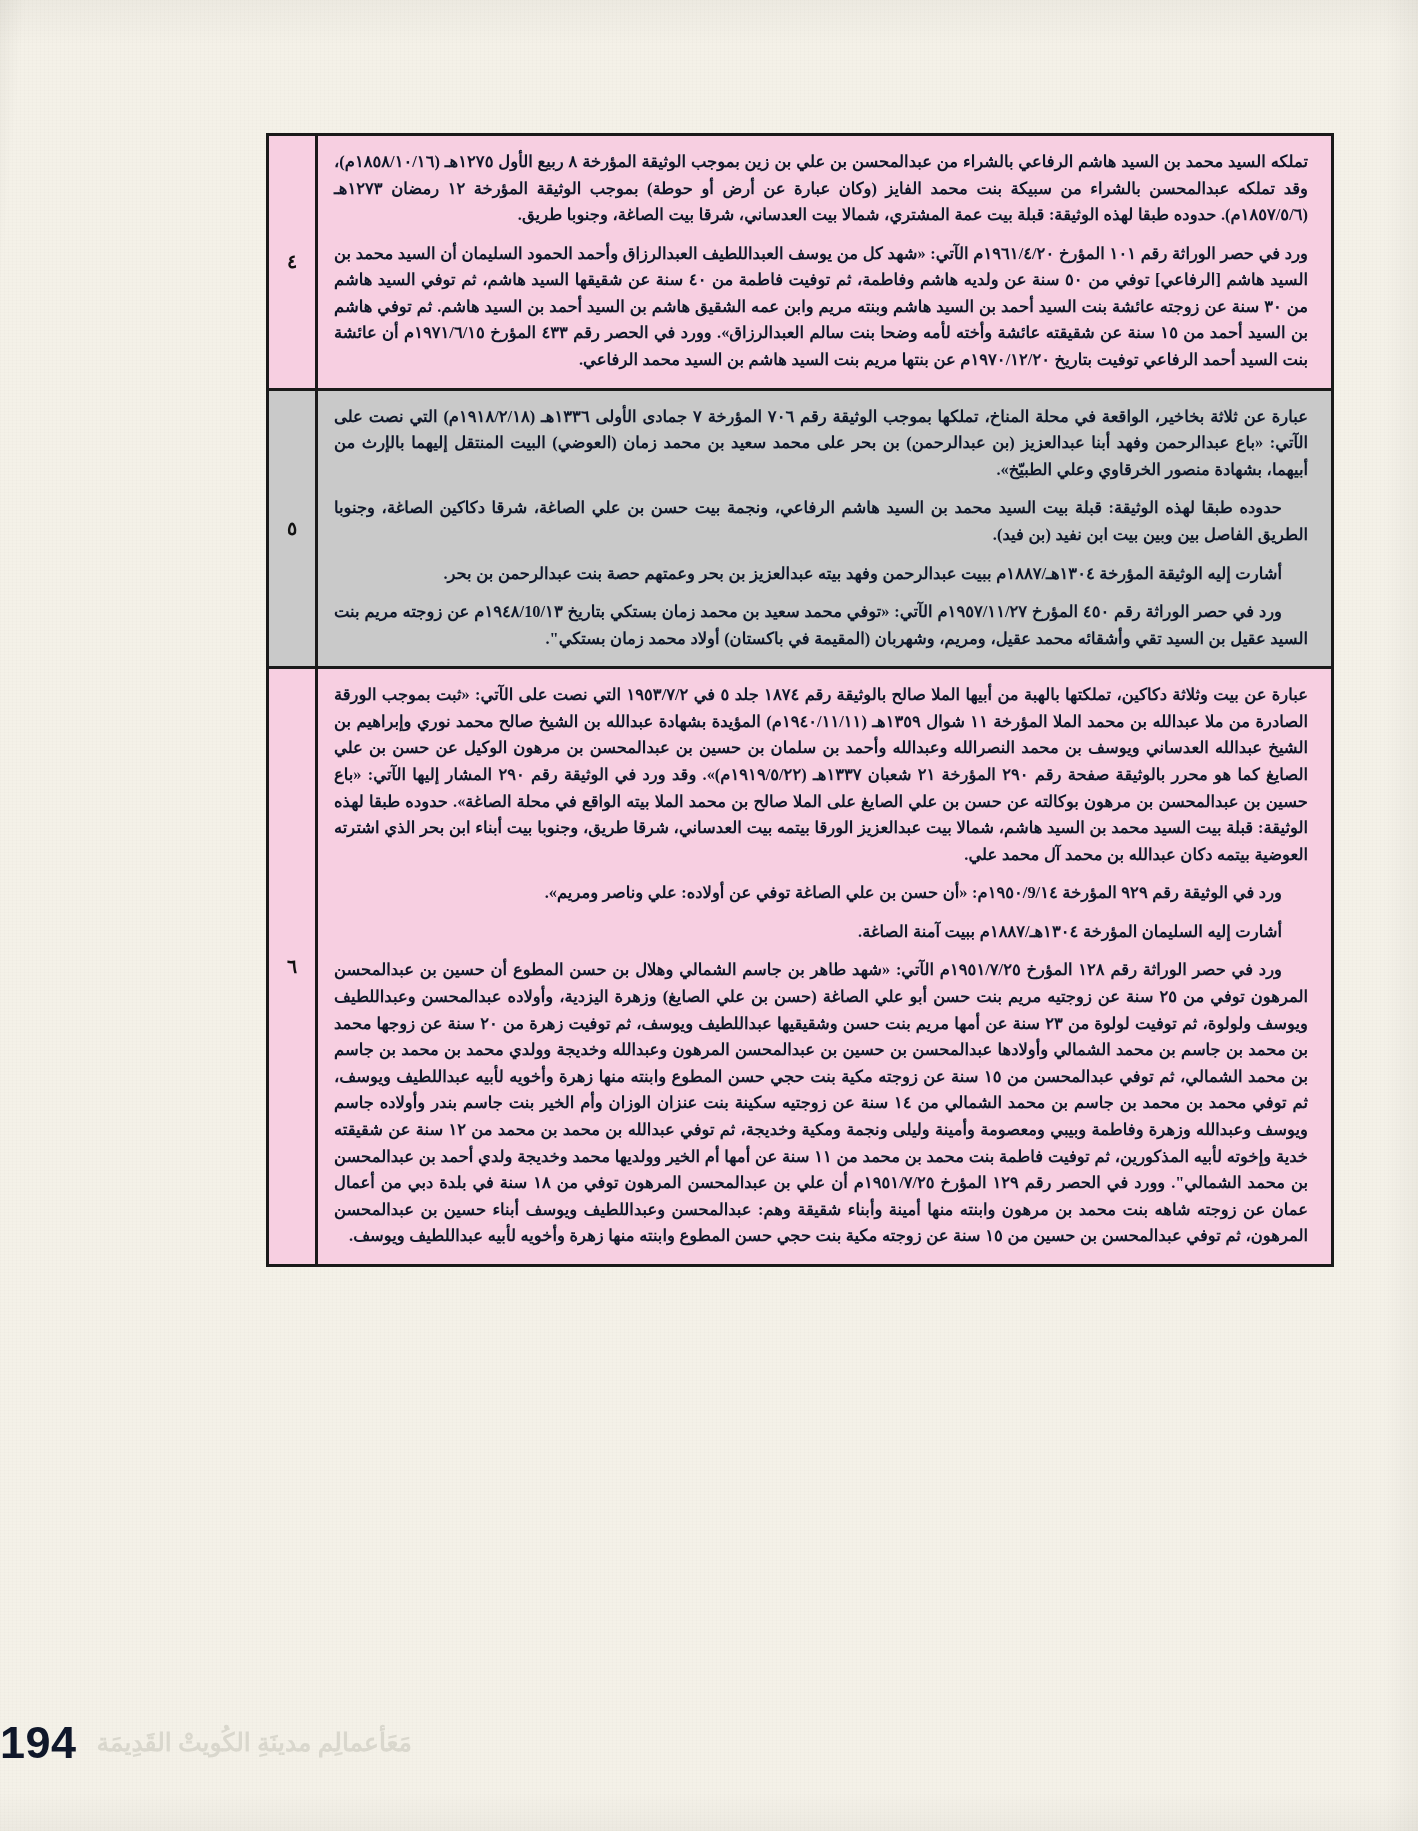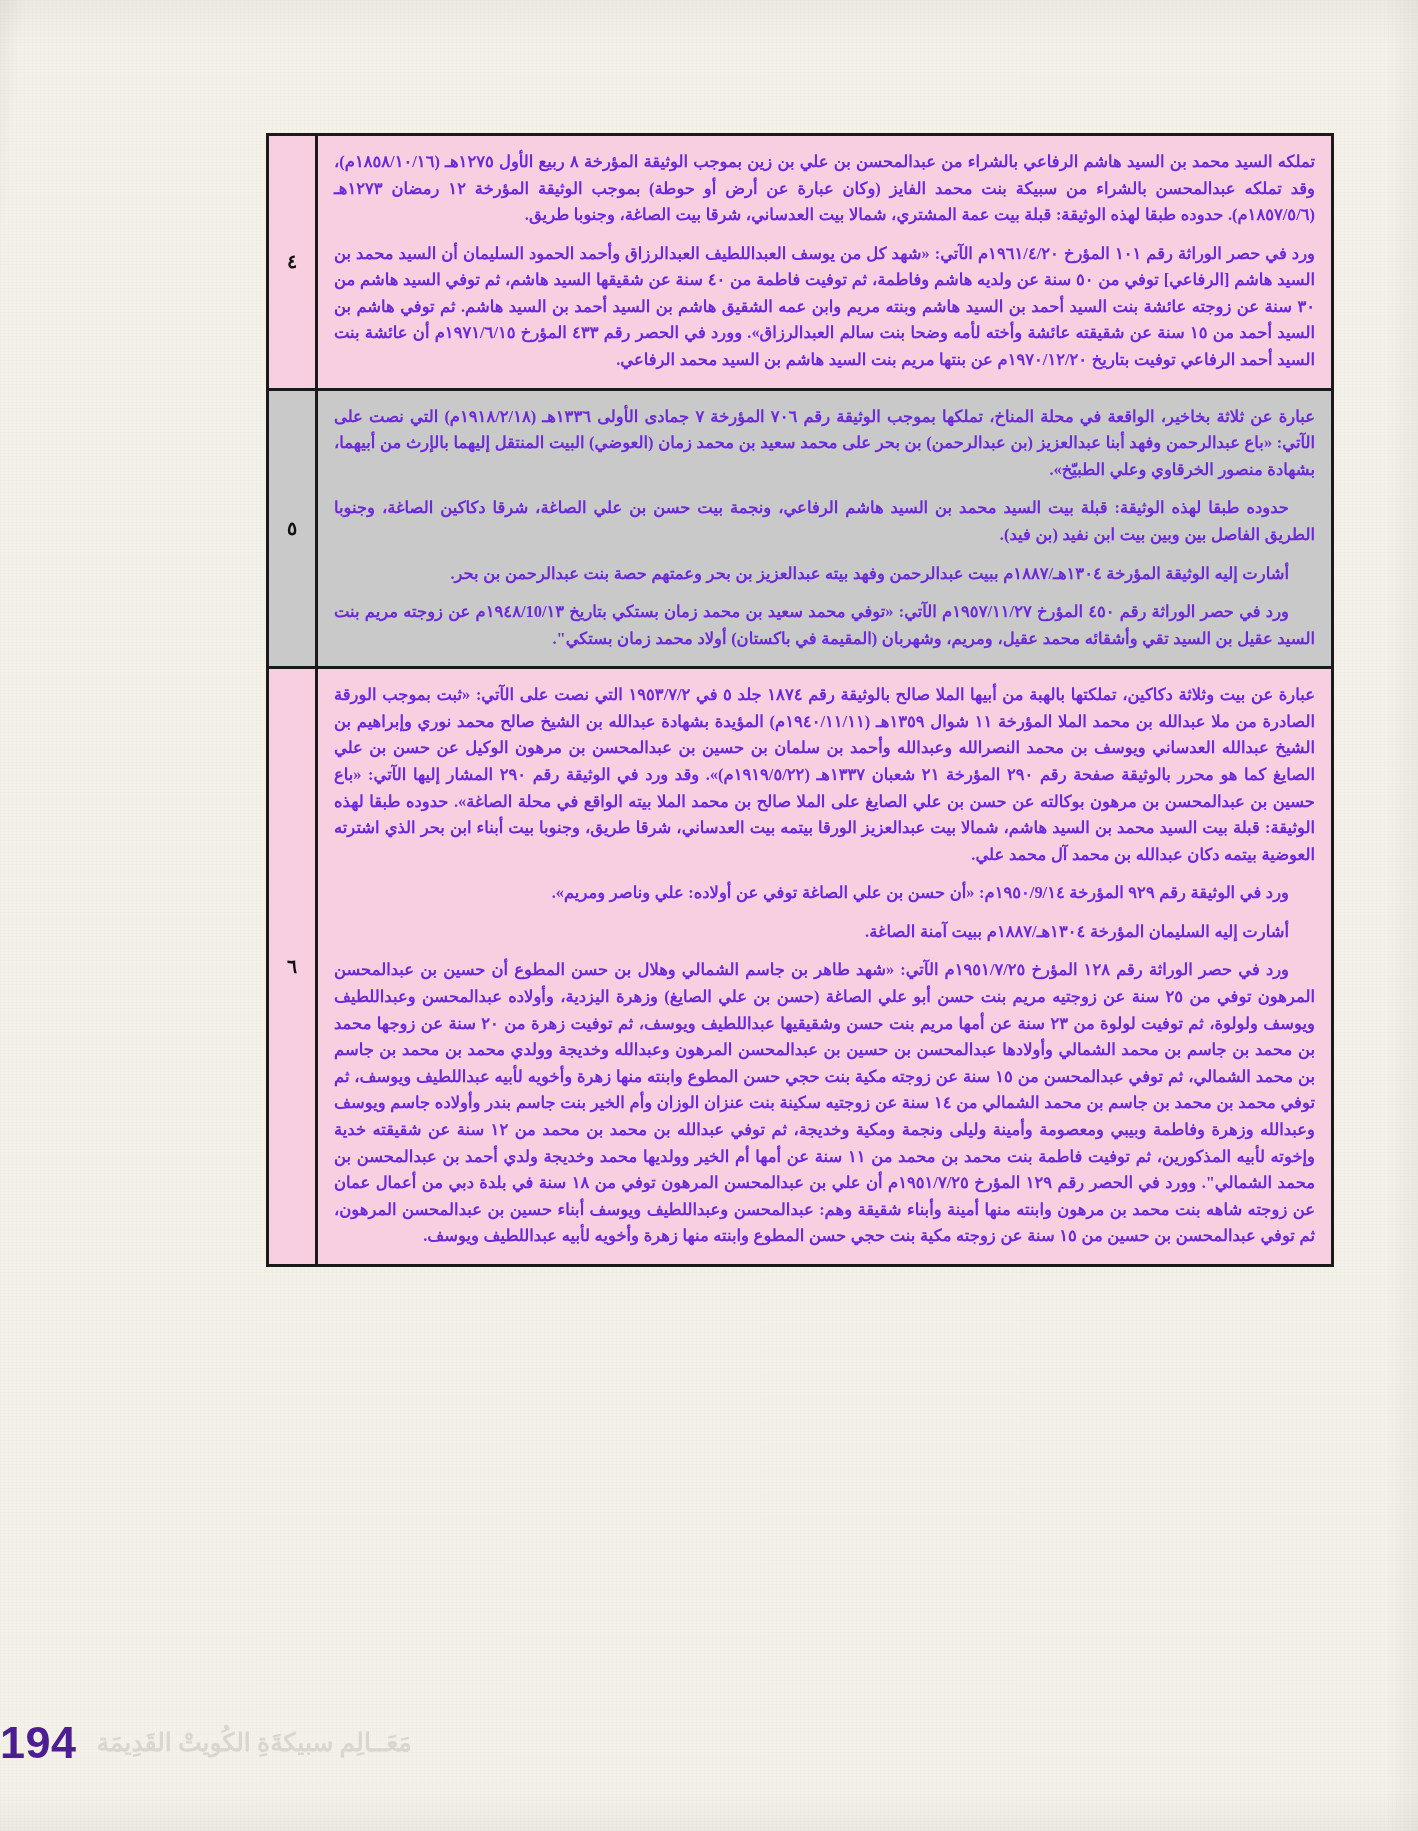--- a/index.html
+++ b/index.html
@@ -69,26 +69,26 @@
     font-family: "Liberation Serif", "DejaVu Serif", serif;
     font-weight: 600;
     color: #111;
   }
 
   tr.row-pink > td { background: #f7cfe1; }
   tr.row-gray > td { background: #c9c9c9; }
 
   
   p.par {
-    margin: 0 0 12px 0;
+    margin: 0 7px 12px 0;
     font-size: 16.4px;
     line-height: 1.62;
     text-align: justify;
     text-align-last: right;
-    color: #6d28d9;
+    color: #0f172a;
     font-family: "Liberation Serif", "DejaVu Serif", serif;
     font-weight: 700;
     letter-spacing: 0.1px;
     word-spacing: 0.5px;
   }
   p.par:last-child { margin-bottom: 0; }
   p.par.indent { text-indent: 26px; }
 
   
   .footer {
@@ -101,21 +101,21 @@
     flex-direction: row-reverse;
     align-items: center;
     justify-content: flex-start;
     gap: 20px;
     padding-left: 0;
     padding-right: 250px;
   }
   .page-number {
     font-size: 45px;
     font-weight: 700;
-    color: #4c1d95;
+    color: #0f172a;
     font-family: "Liberation Sans", sans-serif;
     letter-spacing: 0.5px;
     line-height: 1;
   }
   .footer-title {
     font-size: 25px;
     color: #d9d7cd;
     font-family: "Liberation Serif", "DejaVu Serif", serif;
     font-weight: 600;
     letter-spacing: 1px;
@@ -159,16 +159,16 @@
           <p class="par indent">ورد في حصر الوراثة رقم ١٢٨ المؤرخ ١٩٥١/٧/٢٥م الآتي: «شهد طاهر بن جاسم الشمالي وهلال بن حسن المطوع أن حسين بن عبدالمحسن المرهون توفي من ٢٥ سنة عن زوجتيه مريم بنت حسن أبو علي الصاغة (حسن بن علي الصايغ) وزهرة اليزدية، وأولاده عبدالمحسن وعبداللطيف ويوسف ولولوة، ثم توفيت لولوة من ٢٣ سنة عن أمها مريم بنت حسن وشقيقيها عبداللطيف ويوسف، ثم توفيت زهرة من ٢٠ سنة عن زوجها محمد بن محمد بن جاسم بن محمد الشمالي وأولادها عبدالمحسن بن حسين بن عبدالمحسن المرهون وعبدالله وخديجة وولدي محمد بن محمد بن جاسم بن محمد الشمالي، ثم توفي عبدالمحسن من ١٥ سنة عن زوجته مكية بنت حجي حسن المطوع وابنته منها زهرة وأخويه لأبيه عبداللطيف ويوسف، ثم توفي محمد بن محمد بن جاسم بن محمد الشمالي من ١٤ سنة عن زوجتيه سكينة بنت عنزان الوزان وأم الخير بنت جاسم بندر وأولاده جاسم ويوسف وعبدالله وزهرة وفاطمة وبيبي ومعصومة وأمينة وليلى ونجمة ومكية وخديجة، ثم توفي عبدالله بن محمد بن محمد من ١٢ سنة عن شقيقته خدية وإخوته لأبيه المذكورين، ثم توفيت فاطمة بنت محمد بن محمد من ١١ سنة عن أمها أم الخير وولديها محمد وخديجة ولدي أحمد بن عبدالمحسن بن محمد الشمالي". وورد في الحصر رقم ١٢٩ المؤرخ ١٩٥١/٧/٢٥م أن علي بن عبدالمحسن المرهون توفي من ١٨ سنة في بلدة دبي من أعمال عمان عن زوجته شاهه بنت محمد بن مرهون وابنته منها أمينة وأبناء شقيقة وهم: عبدالمحسن وعبداللطيف ويوسف أبناء حسين بن عبدالمحسن المرهون، ثم توفي عبدالمحسن بن حسين من ١٥ سنة عن زوجته مكية بنت حجي حسن المطوع وابنته منها زهرة وأخويه لأبيه عبداللطيف ويوسف.</p>
         </td>
         <td class="cell-num">٦</td>
       </tr>
 
     </tbody>
   </table>
 
   <div class="footer">
     <span class="page-number">194</span>
-    <span class="footer-title">مَعَــالِم سبيكةَةِ الكُويتْ القَدِيمَة</span>
+    <span class="footer-title">مَعَأعمالِم مدينَةِ الكُويتْ القَدِيمَة</span>
   </div>
 
 </div>
 
 </body></html>

